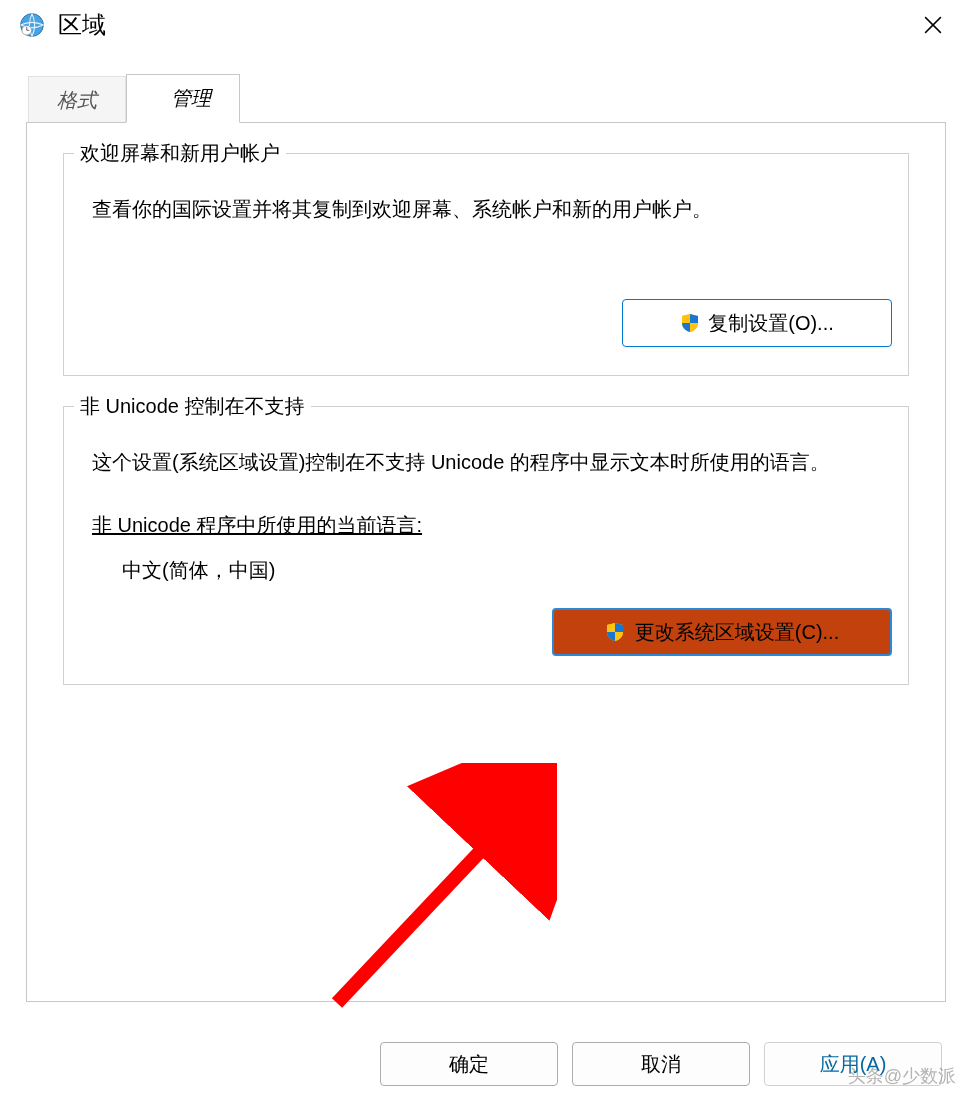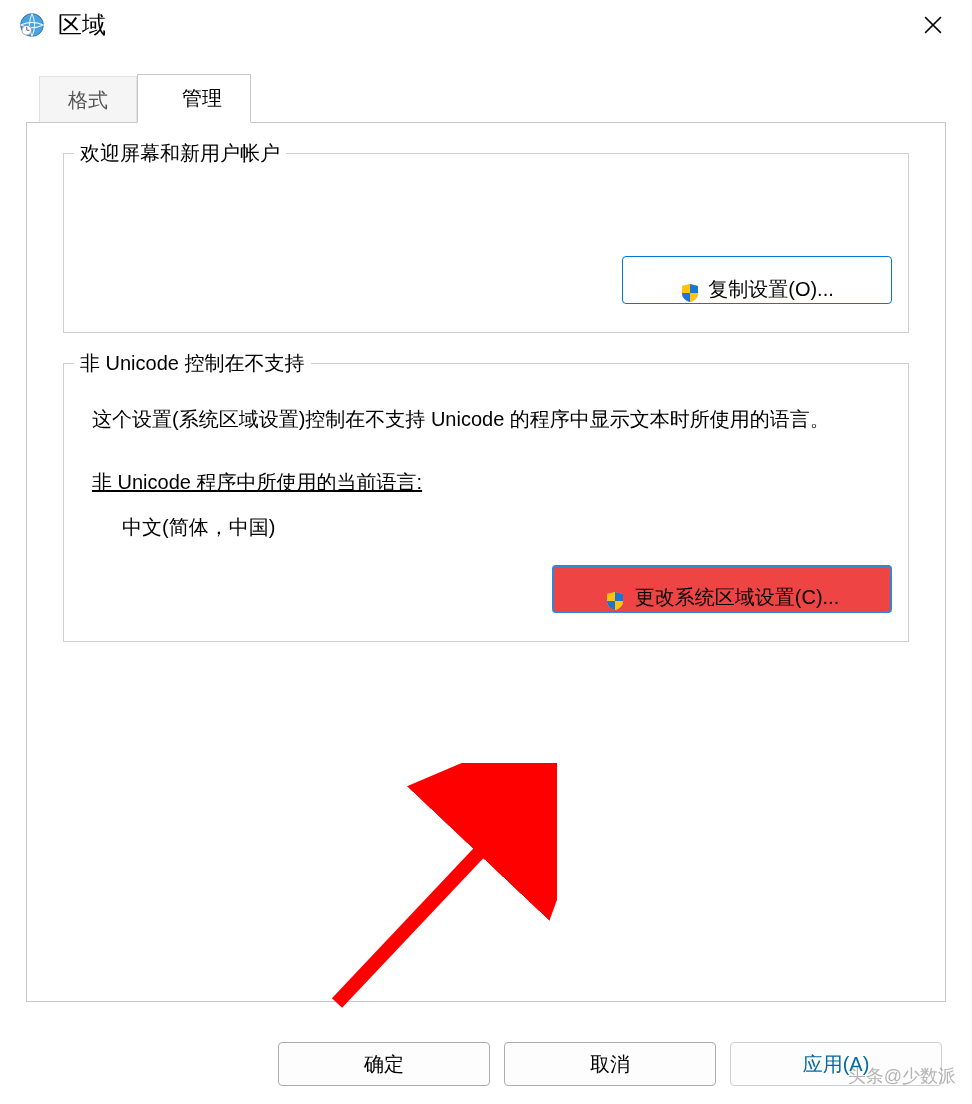--- a/index.html
+++ b/index.html
@@ -36,21 +36,22 @@
       justify-content: center;
       cursor: pointer;
     }
     .close-btn svg { width: 18px; height: 18px; }
     .content {
       padding: 24px 26px 0 26px;
     }
     .tabs {
       display: flex;
       position: relative;
-      margin-left: 13px;
+      margin-left: 2px;
+      font-style: italic;
     }
     .tab {
       padding: 10px 28px 8px 28px;
       font-size: 20px;
       cursor: pointer;
       position: relative;
       border: 1px solid transparent;
       border-bottom: none;
     }
     .tab.inactive {
@@ -92,34 +93,34 @@
       line-height: 1.75;
       margin-top: 8px;
     }
     .btn-row {
       display: flex;
       justify-content: flex-end;
       margin-top: 72px;
     }
     .winbtn {
       display: inline-flex;
-      align-items: flex-end;
+      align-items: center;
       justify-content: center;
       gap: 8px;
       min-width: 270px;
       height: 48px;
       border: 1px solid #0078d4;
       background: #ffffff;
       font-size: 20px;
       cursor: pointer;
       padding: 0 20px;
       border-radius: 4px;
     }
     .winbtn.highlight {
-      background: #ef4444;
+      background: #c2410c;
       border: 2px solid #2b89d8;
       gap: 10px;
     }
     .shield {
       width: 20px;
       height: 20px;
       flex-shrink: 0;
     }
     .sublabel {
       margin-top: 32px;
@@ -133,21 +134,21 @@
     }
     .gb2 .btn-row { margin-top: 24px; }
     .footer {
       position: absolute;
       bottom: 18px;
       right: 30px;
       display: flex;
       gap: 14px;
     }
     .footer .std-btn {
-      width: 212px;
+      width: 178px;
       height: 44px;
       border: 1px solid #adadad;
       background: #fdfdfd;
       font-size: 20px;
       cursor: pointer;
       border-radius: 4px;
     }
     .footer .std-btn.disabled {
       color: #0369a1;
       border-color: #d0d0d0;
@@ -198,20 +199,21 @@
     </div>
     <div class="tab active">
       <span>管理</span>
     </div>
   </div>
 
   <div class="tab-panel-wrap">
 
     <fieldset class="groupbox">
       <div class="legend">欢迎屏幕和新用户帐户</div>
+      <div class="desc">查看你的国际设置并将其复制到欢迎屏幕、系统帐户和新的用户帐户。</div>
       <div class="btn-row">
         <button class="winbtn">
           <span class="shield">
             <svg viewBox="0 0 20 20">
               <path d="M10 1 L18 3 V10 C18 15 14 18 10 19 C6 18 2 15 2 10 V3 Z" fill="#ffc20e"></path>
               <path d="M10 1 L18 3 V10 L10 10 Z" fill="#1976d2"></path>
               <path d="M10 10 L2 10 V3 L10 1 Z" fill="#ffc20e"></path>
               <path d="M10 10 L18 10 C18 15 14 18 10 19 Z" fill="#ffc20e"></path>
               <path d="M10 10 L10 19 C6 18 2 15 2 10 Z" fill="#1976d2"></path>
             </svg>

